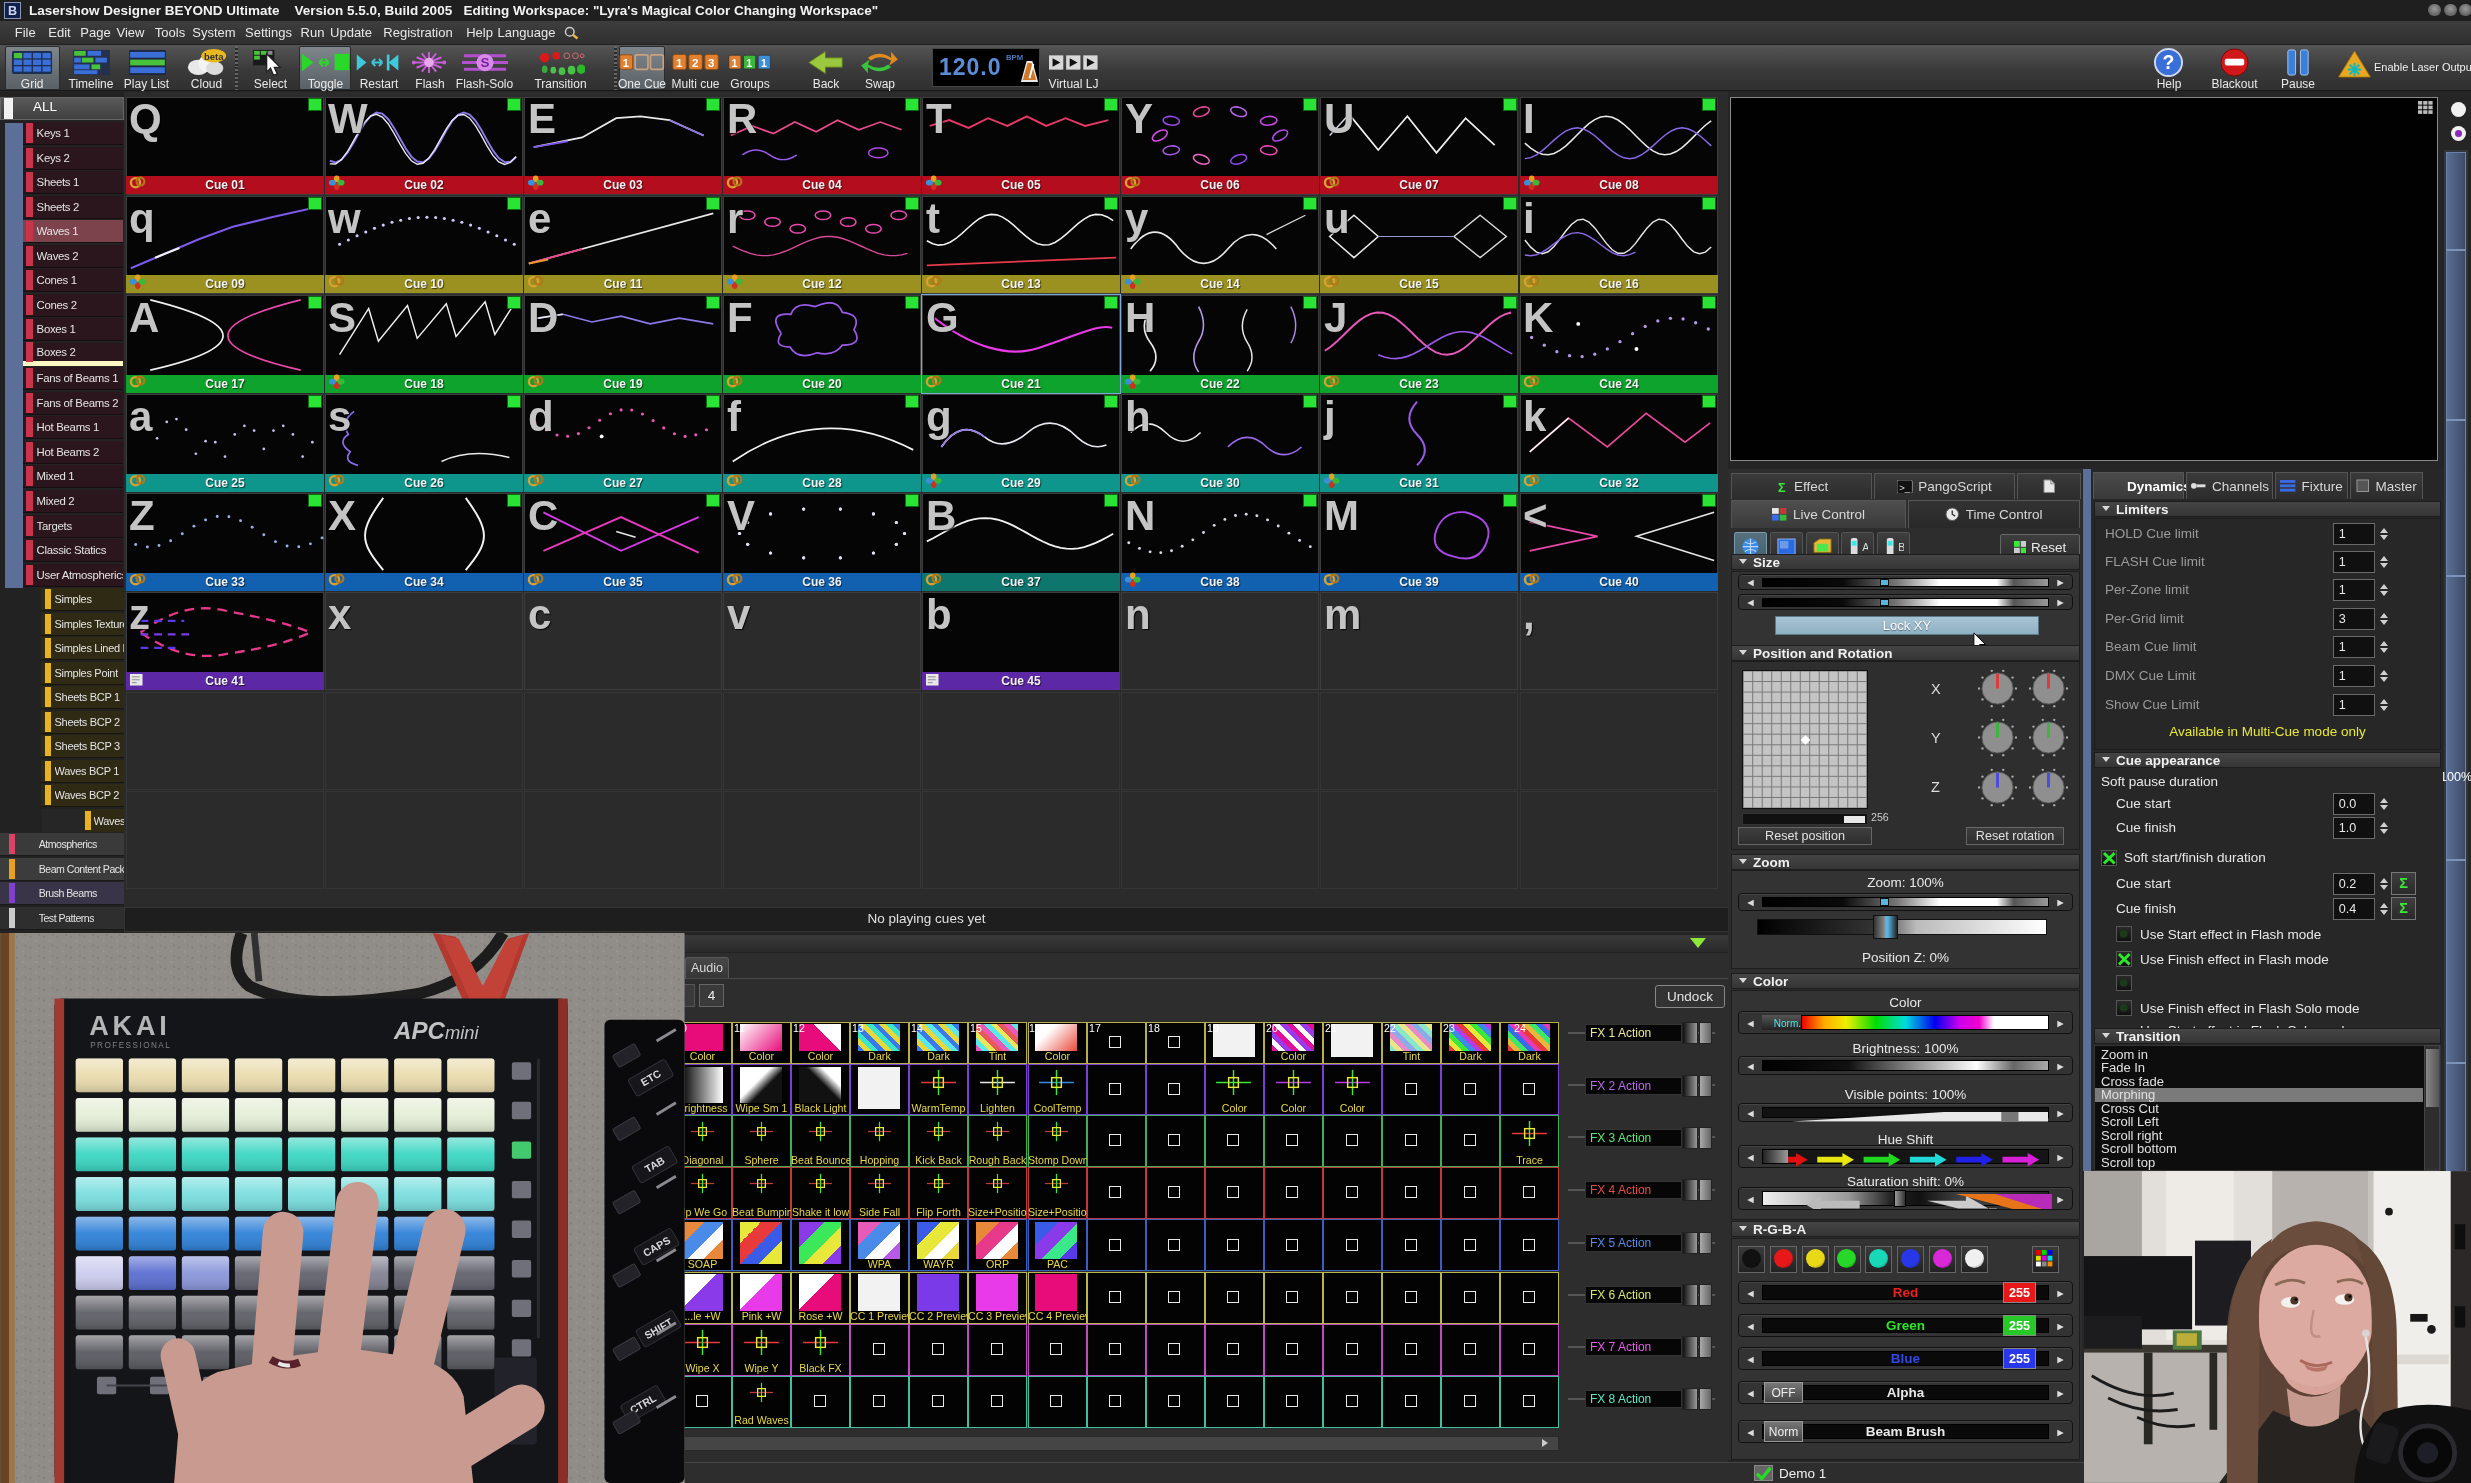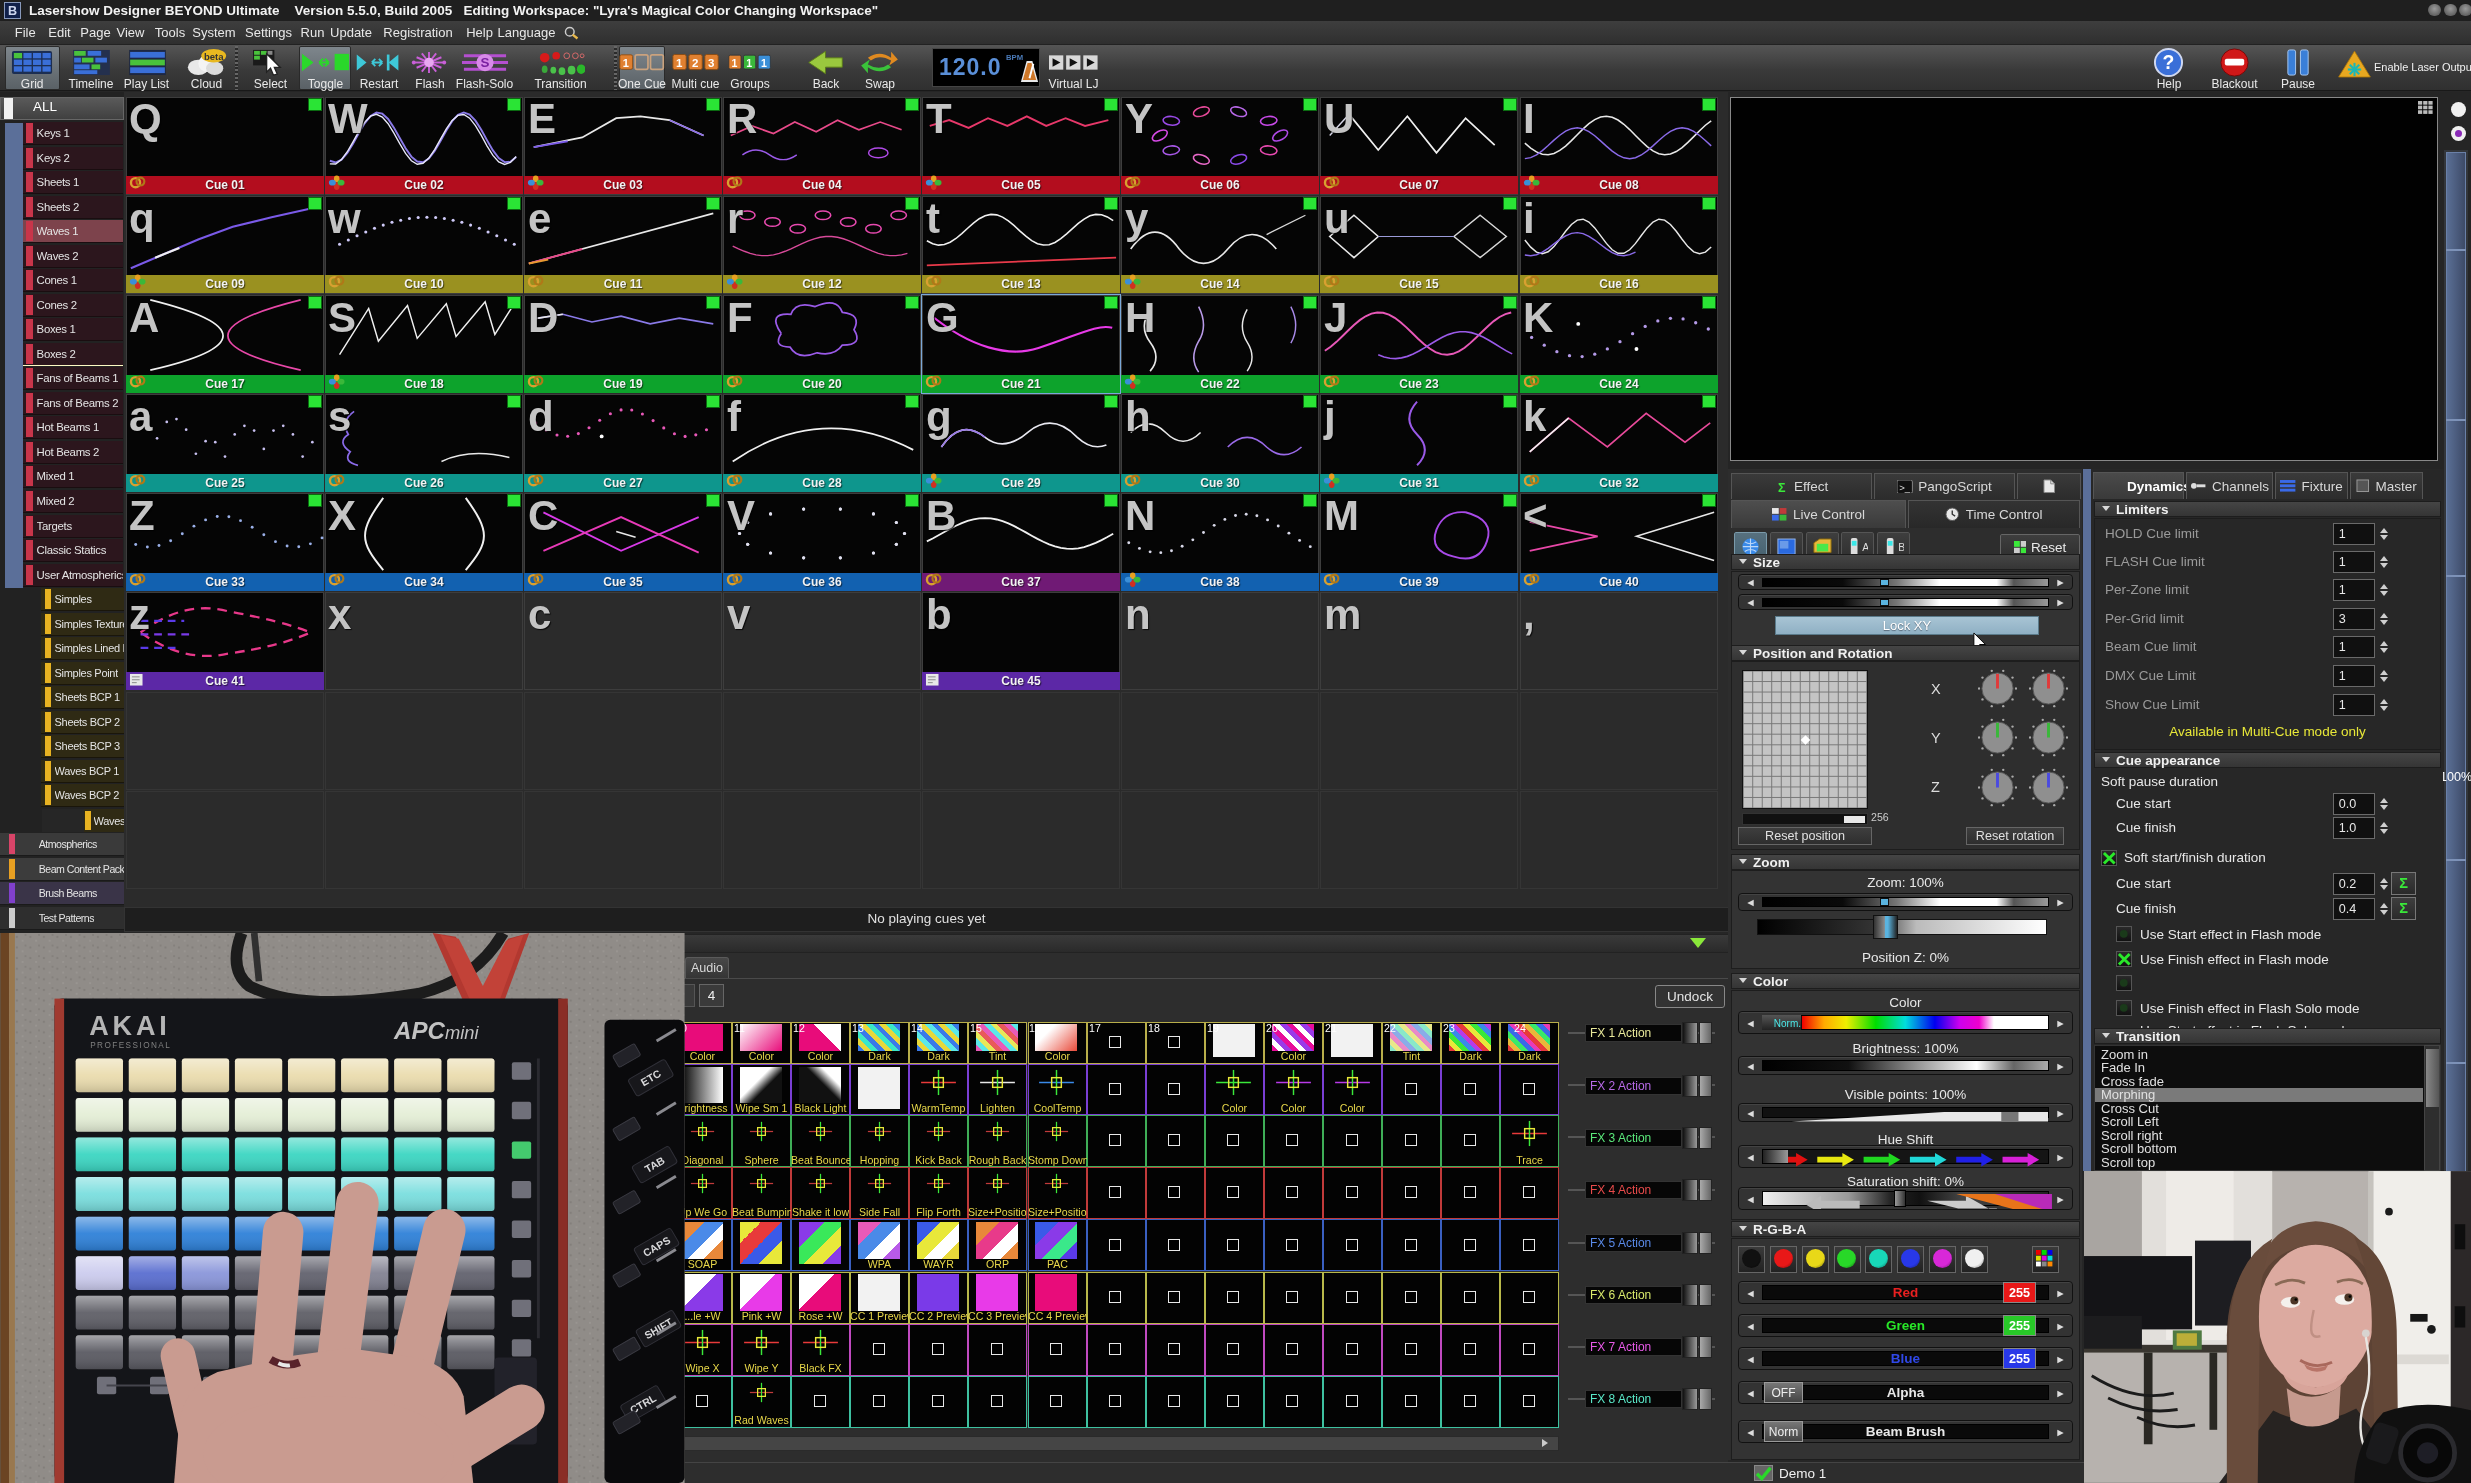--- a/index.html
+++ b/index.html
@@ -338,21 +338,21 @@
       <div class="txt">Cones 1</div>
     </div>
 <div class="sb-item" style="top:294px;left:23px;width:100px;height:23px;background:#2c161d;border-bottom:1px solid #1a0d10;">
       <div style="width:6.8px;height:19.3px;background:#c8354a;margin:0 3.9px 0 2.9px;flex:none;"></div>
       <div class="txt">Cones 2</div>
     </div>
 <div class="sb-item" style="top:318px;left:23px;width:100px;height:23px;background:#2c161d;border-bottom:1px solid #1a0d10;">
       <div style="width:6.8px;height:19.3px;background:#c8354a;margin:0 3.9px 0 2.9px;flex:none;"></div>
       <div class="txt">Boxes 1</div>
     </div>
-<div class="sb-item" style="top:343px;left:23px;width:100px;height:23px;background:#2c161d;border-bottom:1px solid #fef9c3;">
+<div class="sb-item" style="top:343px;left:23px;width:100px;height:23px;background:#2c161d;border-bottom:5px solid #fef9c3;">
       <div style="width:6.8px;height:19.3px;background:#c8354a;margin:0 3.9px 0 2.9px;flex:none;"></div>
       <div class="txt">Boxes 2</div>
     </div>
 <div class="sb-item" style="top:367px;left:23px;width:100px;height:23px;background:#2c161d;border-bottom:1px solid #1a0d10;">
       <div style="width:6.8px;height:19.3px;background:#c8354a;margin:0 3.9px 0 2.9px;flex:none;"></div>
       <div class="txt">Fans of Beams 1</div>
     </div>
 <div class="sb-item" style="top:392px;left:23px;width:100px;height:23px;background:#2c161d;border-bottom:1px solid #1a0d10;">
       <div style="width:6.8px;height:19.3px;background:#c8354a;margin:0 3.9px 0 2.9px;flex:none;"></div>
       <div class="txt">Fans of Beams 2</div>
@@ -1122,21 +1122,21 @@
         </svg></div>
       <span>Cue 36</span>
       <div style="width:19.3px;"></div>
     </div>
 <div class="gsq" style="left:905px;top:494px;"></div>
 <div class="abs" style="left:922px;top:493px;width:198px;height:98px;background:#050505;border:1px solid #3d3d3d;"></div>
 <div class="abs" style="left:922px;top:493px;width:198px;height:79px;"><svg width="198" height="79" viewBox="0 0 204 82" preserveAspectRatio="none">
         <path d="M5,50.2 L11,47.2 L17,43.9 L23,40.5 L29,37.1 L35,34.0 L41,31.3 L47,29.0 L53,27.3 L59,26.3 L65,26.0 L71,26.4 L77,27.5 L83,29.3 L89,31.6 L95,34.4 L101,37.6 L107,40.9 L113,44.3 L119,47.6 L125,50.6 L131,53.3 L137,55.4 L143,57.0 L149,57.8 L155,58.0 L161,57.4 L167,56.1 L173,54.2 L179,51.8 L185,48.9 L191,45.7 L197,42.3" fill="none" stroke="#f0f0f0" stroke-width="1.9" opacity="1.0"></path>
       </svg></div>
 <div class="abs cell-letter" style="left:926px;top:495px;">B</div>
-<div class="cuebar" style="left:922px;top:573px;width:198px;height:18.3px;background:#701a75;">
+<div class="cuebar" style="left:922px;top:573px;width:198px;height:18.3px;background:#0f766e;">
       <div style="margin-left:2.9px;width:16.4px;"><svg width="17.4" height="15.4" viewBox="0 0 16 14">
           <circle cx="6" cy="7" r="4.2" fill="none" stroke="#d8a030" stroke-width="2.2"></circle>
           <circle cx="10.5" cy="6" r="3.6" fill="none" stroke="#b07818" stroke-width="2"></circle>
         </svg></div>
       <span>Cue 37</span>
       <div style="width:19.3px;"></div>
     </div>
 <div class="gsq" style="left:1104px;top:494px;"></div>
 <div class="abs" style="left:1121px;top:493px;width:198px;height:98px;background:#050505;border:1px solid #3d3d3d;"></div>
 <div class="abs" style="left:1121px;top:493px;width:198px;height:79px;"><svg width="198" height="79" viewBox="0 0 204 82" preserveAspectRatio="none">

